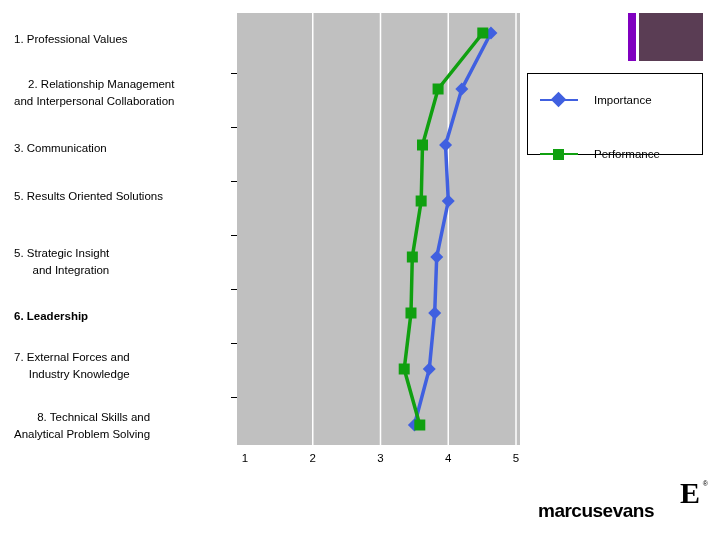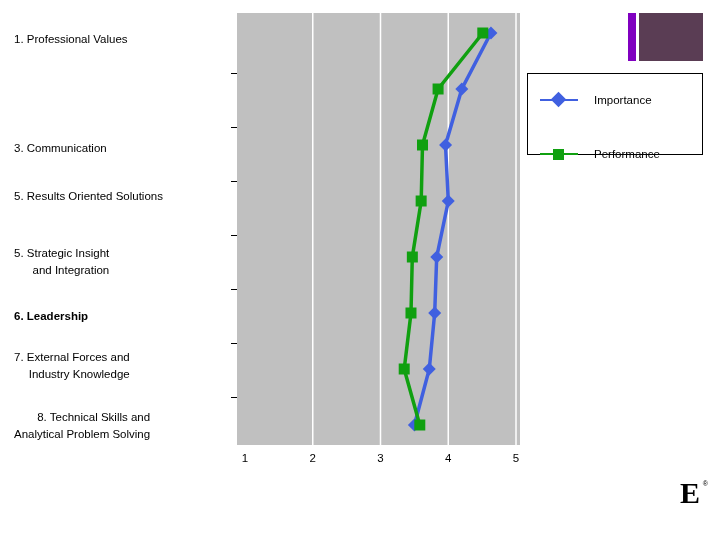--- a/index.html
+++ b/index.html
@@ -194,20 +194,22 @@
     top: 2px;
     font-size: 7px;
     color: #000000;
   }
 </style>
 </head>
 <body>
 
 <div id="category-labels">
   <div class="cat-label" style="top:31px;">1. Professional Values</div>
+  <div class="cat-label" style="top:76px;">2. Relationship Management
+and Interpersonal Collaboration</div>
   <div class="cat-label" style="top:140px;">3. Communication</div>
   <div class="cat-label" style="top:188px;">5. Results Oriented Solutions</div>
   <div class="cat-label" style="top:245px;">5. Strategic Insight
 and Integration</div>
   <div class="cat-label" style="top:308px;font-weight:bold;">6. Leadership</div>
   <div class="cat-label" style="top:349px;">7. External Forces and
 Industry Knowledge</div>
   <div class="cat-label" style="top:409px;">8. Technical Skills and
 Analytical Problem Solving</div>
 </div>
@@ -275,15 +277,16 @@
     <span class="legend-text">Performance</span>
   </div>
 </div>
 
 <div id="deco-block">
   <div id="deco-purple"></div>
   <div id="deco-dark"></div>
 </div>
 
 <div id="brand">
+  <span id="brand-text">marcusevans</span>
   <span id="brand-mark">E</span>
   <span id="brand-tm">®</span>
 </div>
 
 </body></html>

